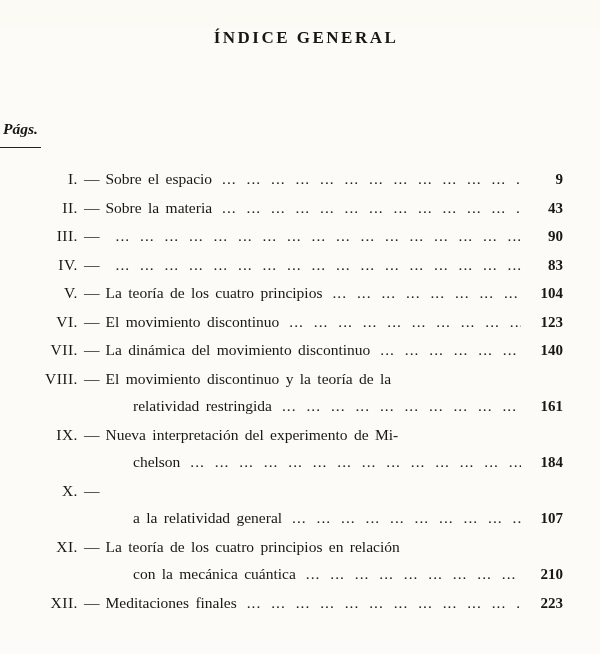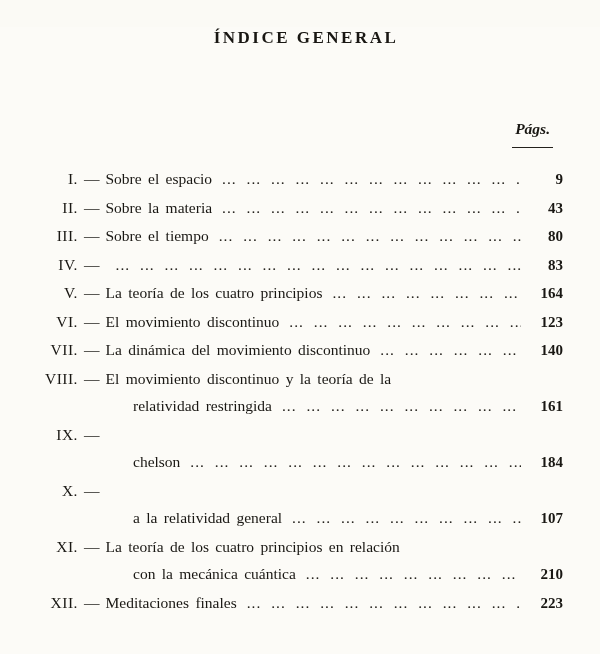--- a/index.html
+++ b/index.html
@@ -21,21 +21,20 @@
   .page-title {
     margin: 27px 0 0 12px;
     text-align: center;
     font-size: 17px;
     font-weight: bold;
     letter-spacing: 2.5px;
     line-height: 22px;
   }
   .pags-wrap {
     margin: 70px 47px 0 0;
-    text-align: right;
   }
   .pags-label {
     display: inline-block;
     font-style: italic;
     font-weight: bold;
     font-size: 15.5px;
     line-height: 19px;
     padding: 0 3px 9px 3px;
     border-bottom: 1.5px solid #24211c;
   }
@@ -112,40 +111,39 @@
           <span class="dash">—</span>
           <span class="title">Sobre la materia</span>
           <span class="leader">... ... ... ... ... ... ... ... ... ... ... ... ... ... ... ... ... ... ... ... ... ... ... ...</span>
           <span class="pagenum">43</span>
         </div>
       </div>
       <div class="toc-row">
         <div class="row-line">
           <span class="numeral">III.</span>
           <span class="dash">—</span>
-          <span class="title">Sobre el tiempo</span>
-          <span class="leader">... ... ... ... ... ... ... ... ... ... ... ... ... ... ... ... ... ... ... ... ... ... ... ...</span>
-          <span class="pagenum">80</span>
+          <span class="leader">... ... ... ... ... ... ... ... ... ... ... ... ... ... ... ... ... ... ... ... ... ... ... ...</span>
+          <span class="pagenum">90</span>
         </div>
       </div>
       <div class="toc-row">
         <div class="row-line">
           <span class="numeral">IV.</span>
           <span class="dash">—</span>
           <span class="leader">... ... ... ... ... ... ... ... ... ... ... ... ... ... ... ... ... ... ... ... ... ... ... ...</span>
           <span class="pagenum">83</span>
         </div>
       </div>
       <div class="toc-row">
         <div class="row-line">
           <span class="numeral">V.</span>
           <span class="dash">—</span>
           <span class="title">La teoría de los cuatro principios</span>
           <span class="leader">... ... ... ... ... ... ... ... ... ... ... ... ... ... ... ... ... ... ... ... ... ... ... ...</span>
-          <span class="pagenum">164</span>
+          <span class="pagenum">104</span>
         </div>
       </div>
       <div class="toc-row">
         <div class="row-line">
           <span class="numeral">VI.</span>
           <span class="dash">—</span>
           <span class="title">El movimiento discontinuo</span>
           <span class="leader">... ... ... ... ... ... ... ... ... ... ... ... ... ... ... ... ... ... ... ... ... ... ... ...</span>
           <span class="pagenum">123</span>
         </div>
@@ -168,20 +166,21 @@
         <div class="row-line cont">
           <span class="title">relatividad restringida</span>
           <span class="leader">... ... ... ... ... ... ... ... ... ... ... ... ... ... ... ... ... ... ... ... ... ... ... ...</span>
           <span class="pagenum">161</span>
         </div>
       </div>
       <div class="toc-row">
         <div class="row-line">
           <span class="numeral">IX.</span>
           <span class="dash">—</span>
+          <span class="title grow">Nueva interpretación del experimento de Mi-</span>
         </div>
         <div class="row-line cont">
           <span class="title">chelson</span>
           <span class="leader">... ... ... ... ... ... ... ... ... ... ... ... ... ... ... ... ... ... ... ... ... ... ... ...</span>
           <span class="pagenum">184</span>
         </div>
       </div>
       <div class="toc-row">
         <div class="row-line">
           <span class="numeral">X.</span>

